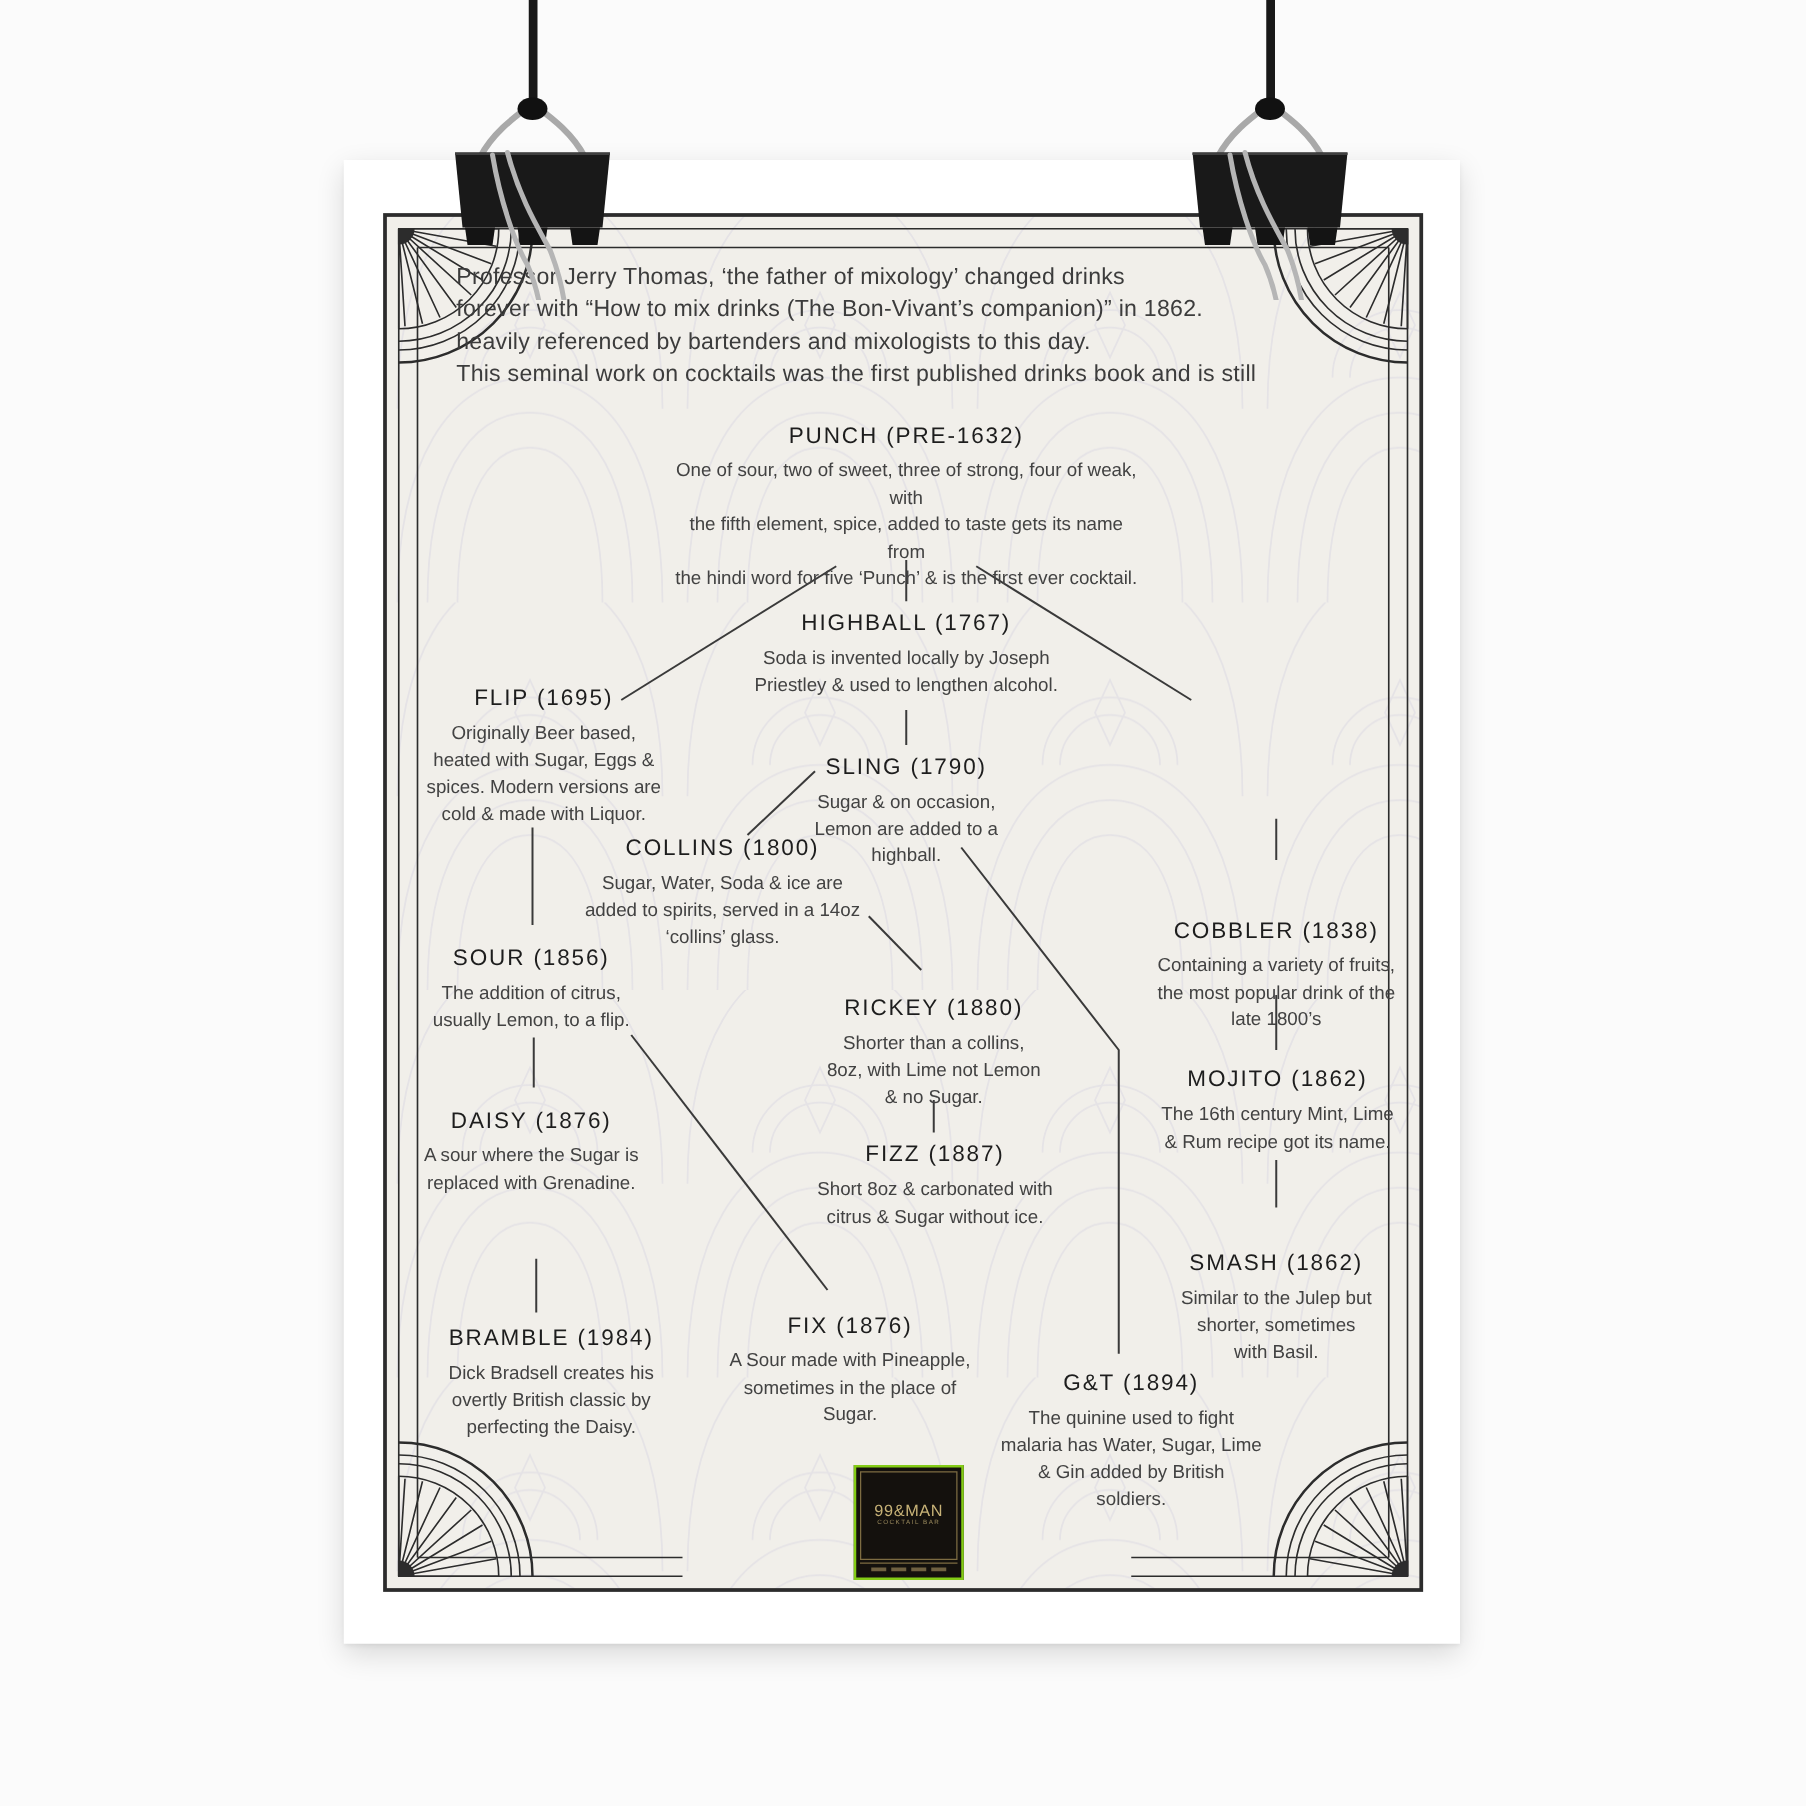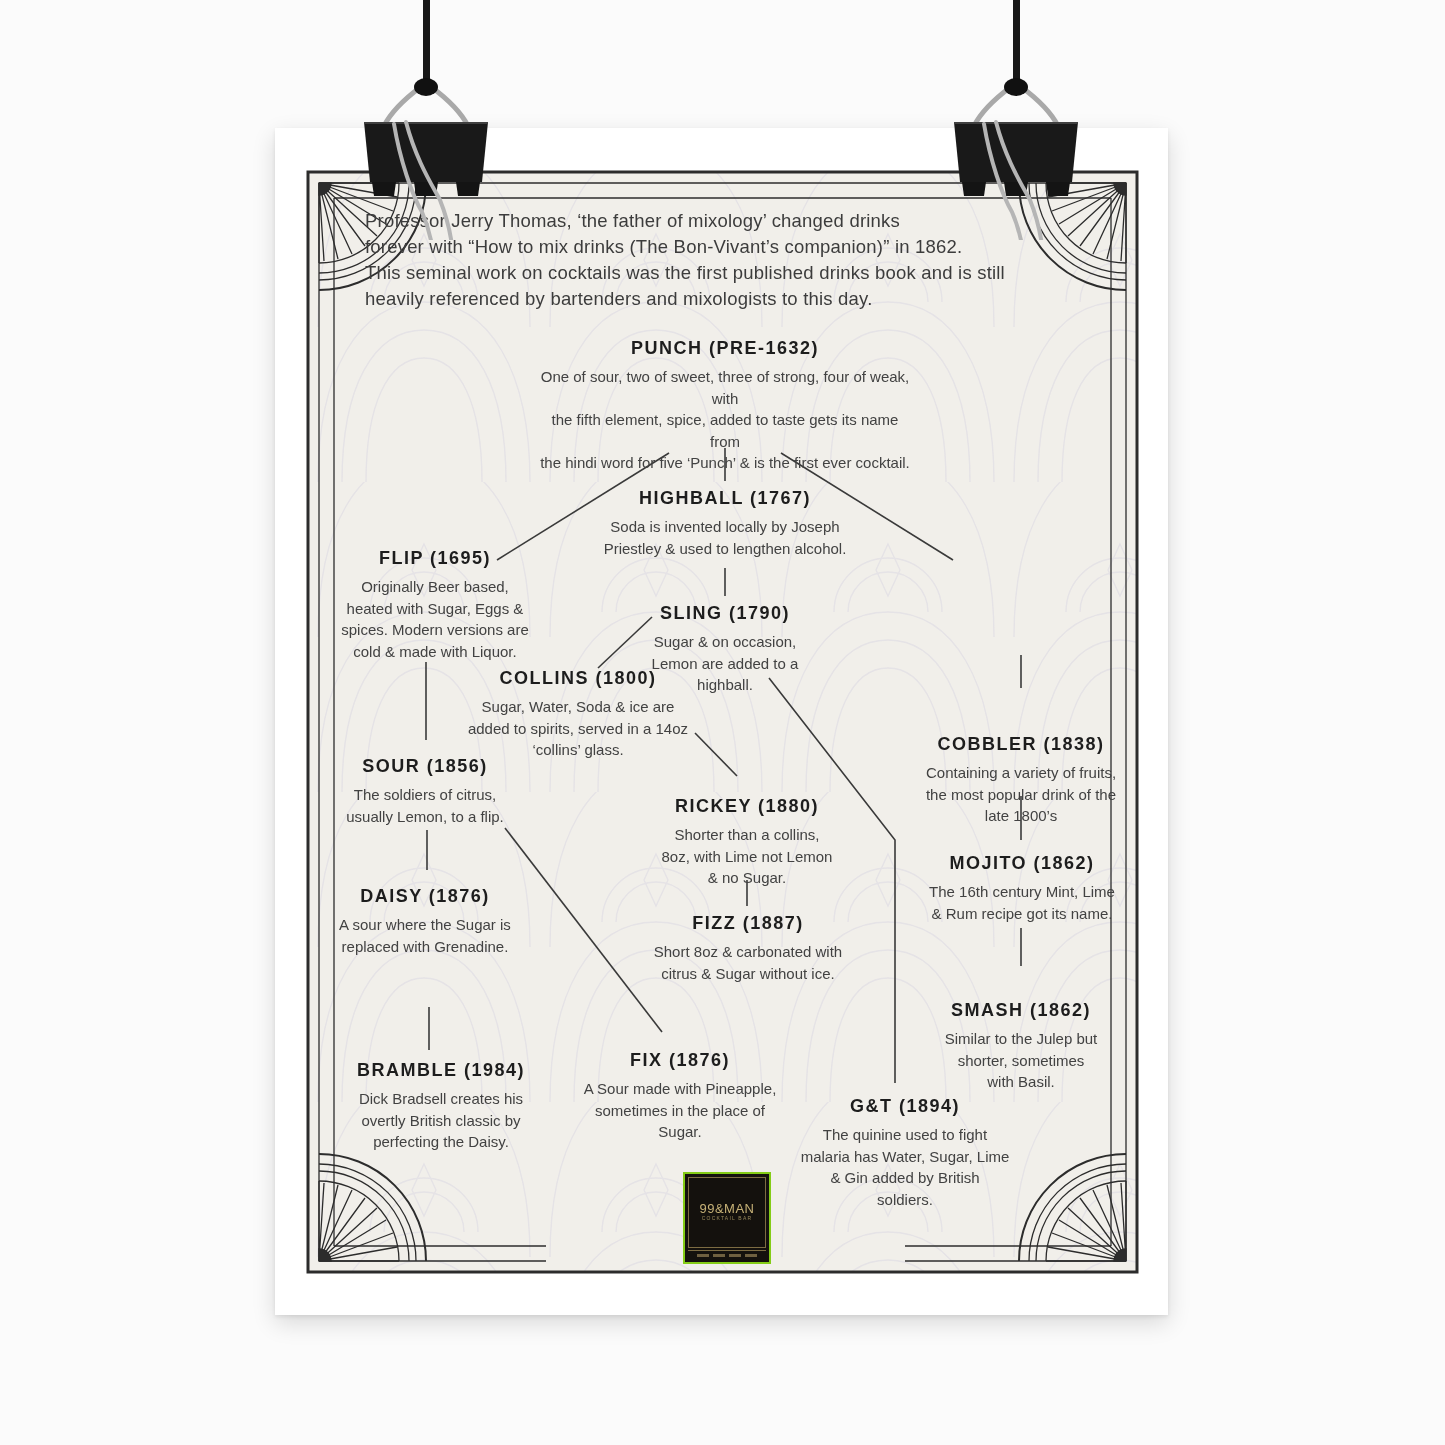--- a/index.html
+++ b/index.html
@@ -7,21 +7,21 @@
          font-family:"Liberation Sans",sans-serif;}
   .cord{position:absolute;top:0;width:7px;height:86px;background:#181818;}
   .clip-svg{position:absolute;top:0;width:160px;height:240px;}
   .sheet{position:absolute;left:275px;top:128px;width:893px;height:1187px;background:#ffffff;
          box-shadow:0 8px 22px rgba(0,0,0,.14), 0 2px 4px rgba(0,0,0,.08);}
   .panel{position:absolute;left:33px;top:44px;width:829px;height:1100px;background:#f1efea;}
   .pattern-svg,.frame-svg,.connector-svg{position:absolute;left:0;top:0;}
   .header{position:absolute;left:90px;top:80px;width:720px;text-align:left;
           color:#3c3c3c;font-size:18.5px;line-height:26px;letter-spacing:.2px;}
   .node{position:absolute;width:380px;text-align:center;}
-  .node-title{font-size:18px;letter-spacing:1.5px;color:#1d1d1d;font-weight:700;
+  .node-title{font-size:18px;letter-spacing:1.5px;color:#1d1d1d;font-weight:400;
               margin-bottom:7px;white-space:nowrap;
               font-family:"Liberation Sans",sans-serif;}
   .node-line{font-size:15px;line-height:21.5px;color:#424242;}
   .logo{position:absolute;left:408px;top:1044px;width:88px;height:92px;background:#14110d;
         border:2px solid #84cc16;box-sizing:border-box;text-align:center;}
   .logo-inner{position:absolute;left:3px;top:3px;right:3px;bottom:14px;border:1px solid #7d6c42;}
   .logo-name{margin-top:24px;color:#c7b277;font-size:13px;letter-spacing:.5px;line-height:13px;}
   .logo-sub{color:#9a8a5d;font-size:5px;letter-spacing:1.2px;line-height:7px;}
   .logo-band{position:absolute;left:3px;right:3px;bottom:3px;height:8px;border-top:1px solid #7d6c42;
              display:flex;justify-content:center;gap:4px;align-items:center;}
@@ -106,22 +106,22 @@
         <line x1="230" y1="700" x2="387" y2="904"></line>
         <line x1="746" y1="527" x2="746" y2="560"></line>
         <line x1="746" y1="668" x2="746" y2="712"></line>
         <line x1="746" y1="800" x2="746" y2="838"></line>
       </g>
     </svg>
 
     <div class="header">
       <div>Professor Jerry Thomas, ‘the father of mixology’ changed drinks</div>
       <div>forever with “How to mix drinks (The Bon-Vivant’s companion)” in 1862.</div>
+      <div>heavily referenced by bartenders and mixologists to this day.</div>
       <div>This seminal work on cocktails was the first published drinks book and is still</div>
-      <div>heavily referenced by bartenders and mixologists to this day.</div>
     </div>
 
     <div class="node" style="left:260px;top:210px;">
       <div class="node-title">PUNCH (PRE-1632)</div>
       <div class="node-line">One of sour, two of sweet, three of strong, four of weak, with</div>
       <div class="node-line">the fifth element, spice, added to taste gets its name from</div>
       <div class="node-line">the hindi word for five ‘Punch’ &amp; is the first ever cocktail.</div>
     </div>
 
     <div class="node" style="left:260px;top:360px;">
@@ -155,21 +155,21 @@
 
     <div class="node" style="left:556px;top:572px;margin-top:34px;">
       <div class="node-title">COBBLER (1838)</div>
       <div class="node-line">Containing a variety of fruits,</div>
       <div class="node-line">the most popular drink of the</div>
       <div class="node-line">late 1800’s</div>
     </div>
 
     <div class="node" style="left:-40px;top:628px;">
       <div class="node-title">SOUR (1856)</div>
-      <div class="node-line">The soldiers of citrus,</div>
+      <div class="node-line">The addition of citrus,</div>
       <div class="node-line">usually Lemon, to a flip.</div>
     </div>
 
     <div class="node" style="left:282px;top:668px;">
       <div class="node-title">RICKEY (1880)</div>
       <div class="node-line">Shorter than a collins,</div>
       <div class="node-line">8oz, with Lime not Lemon</div>
       <div class="node-line">&amp; no Sugar.</div>
     </div>
 

